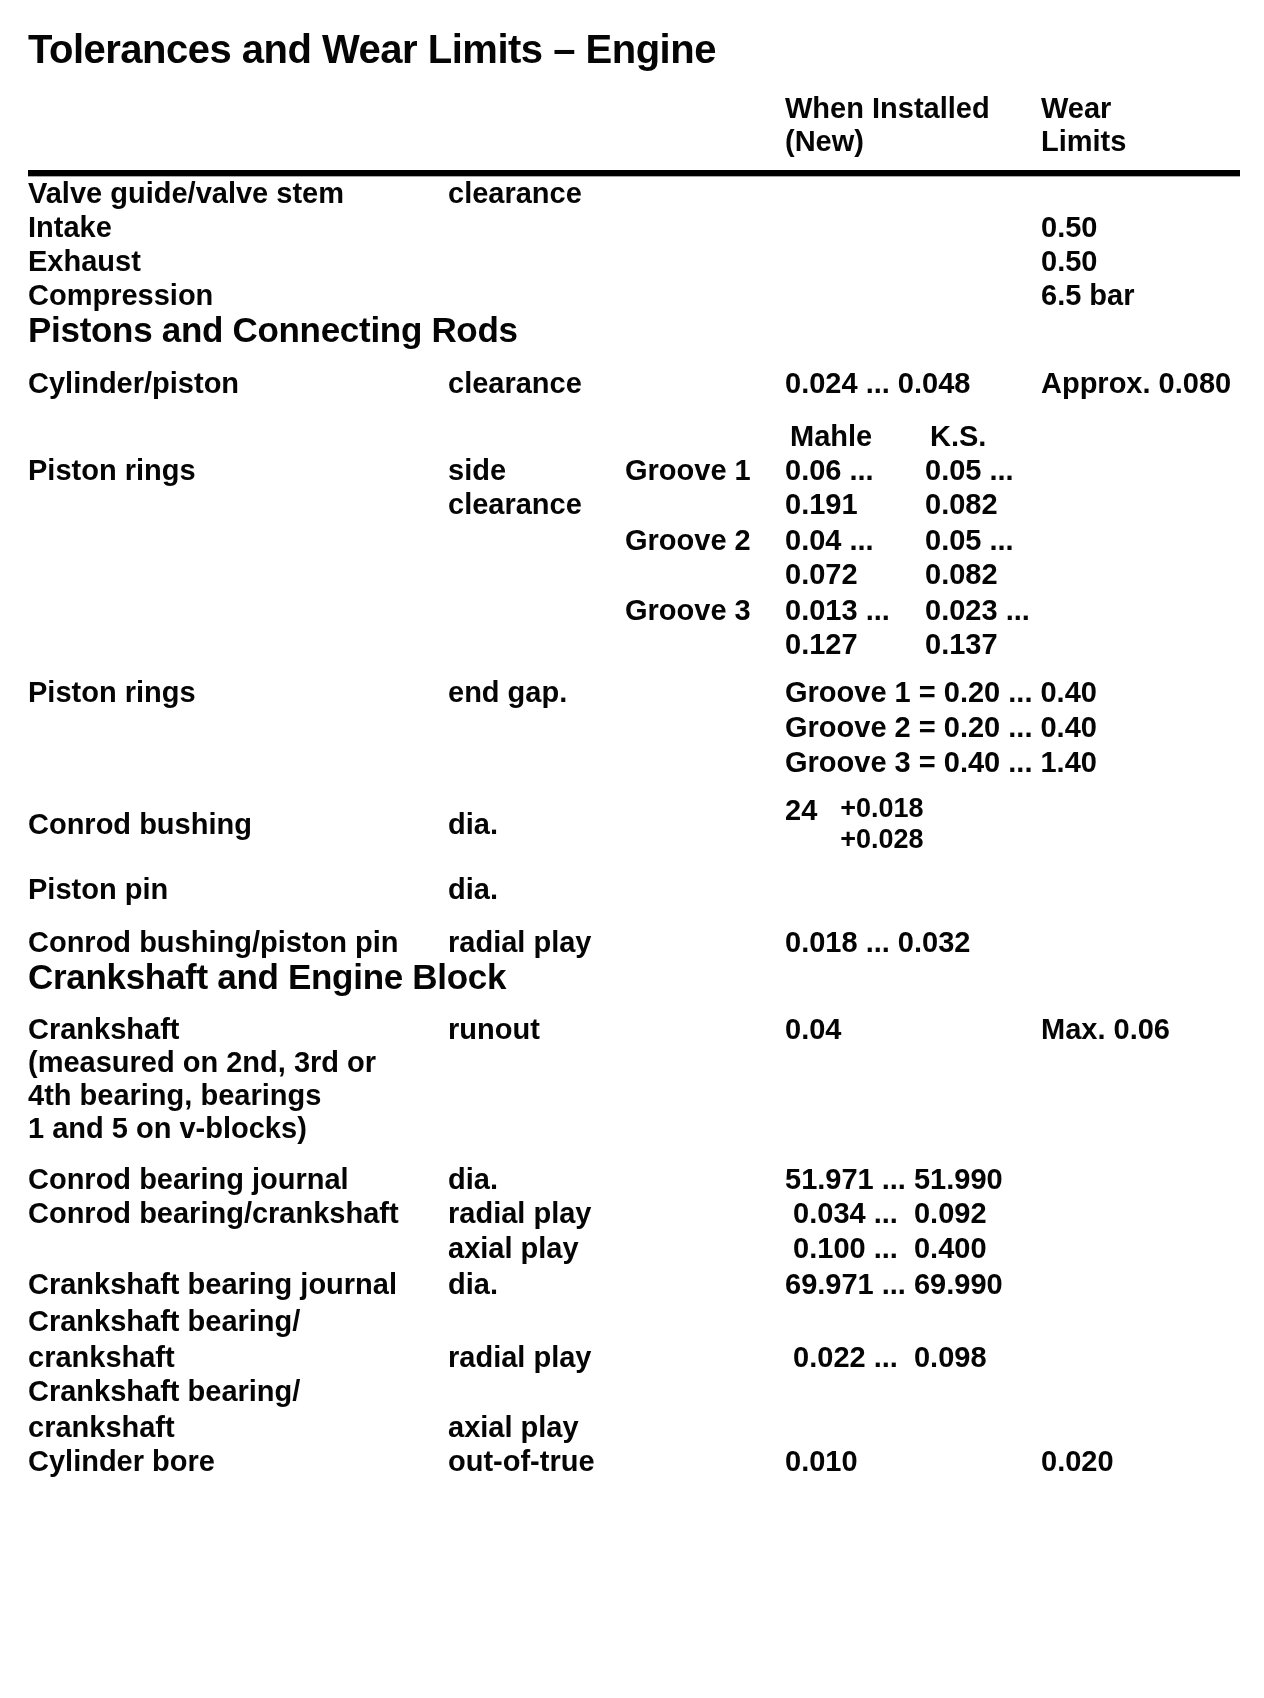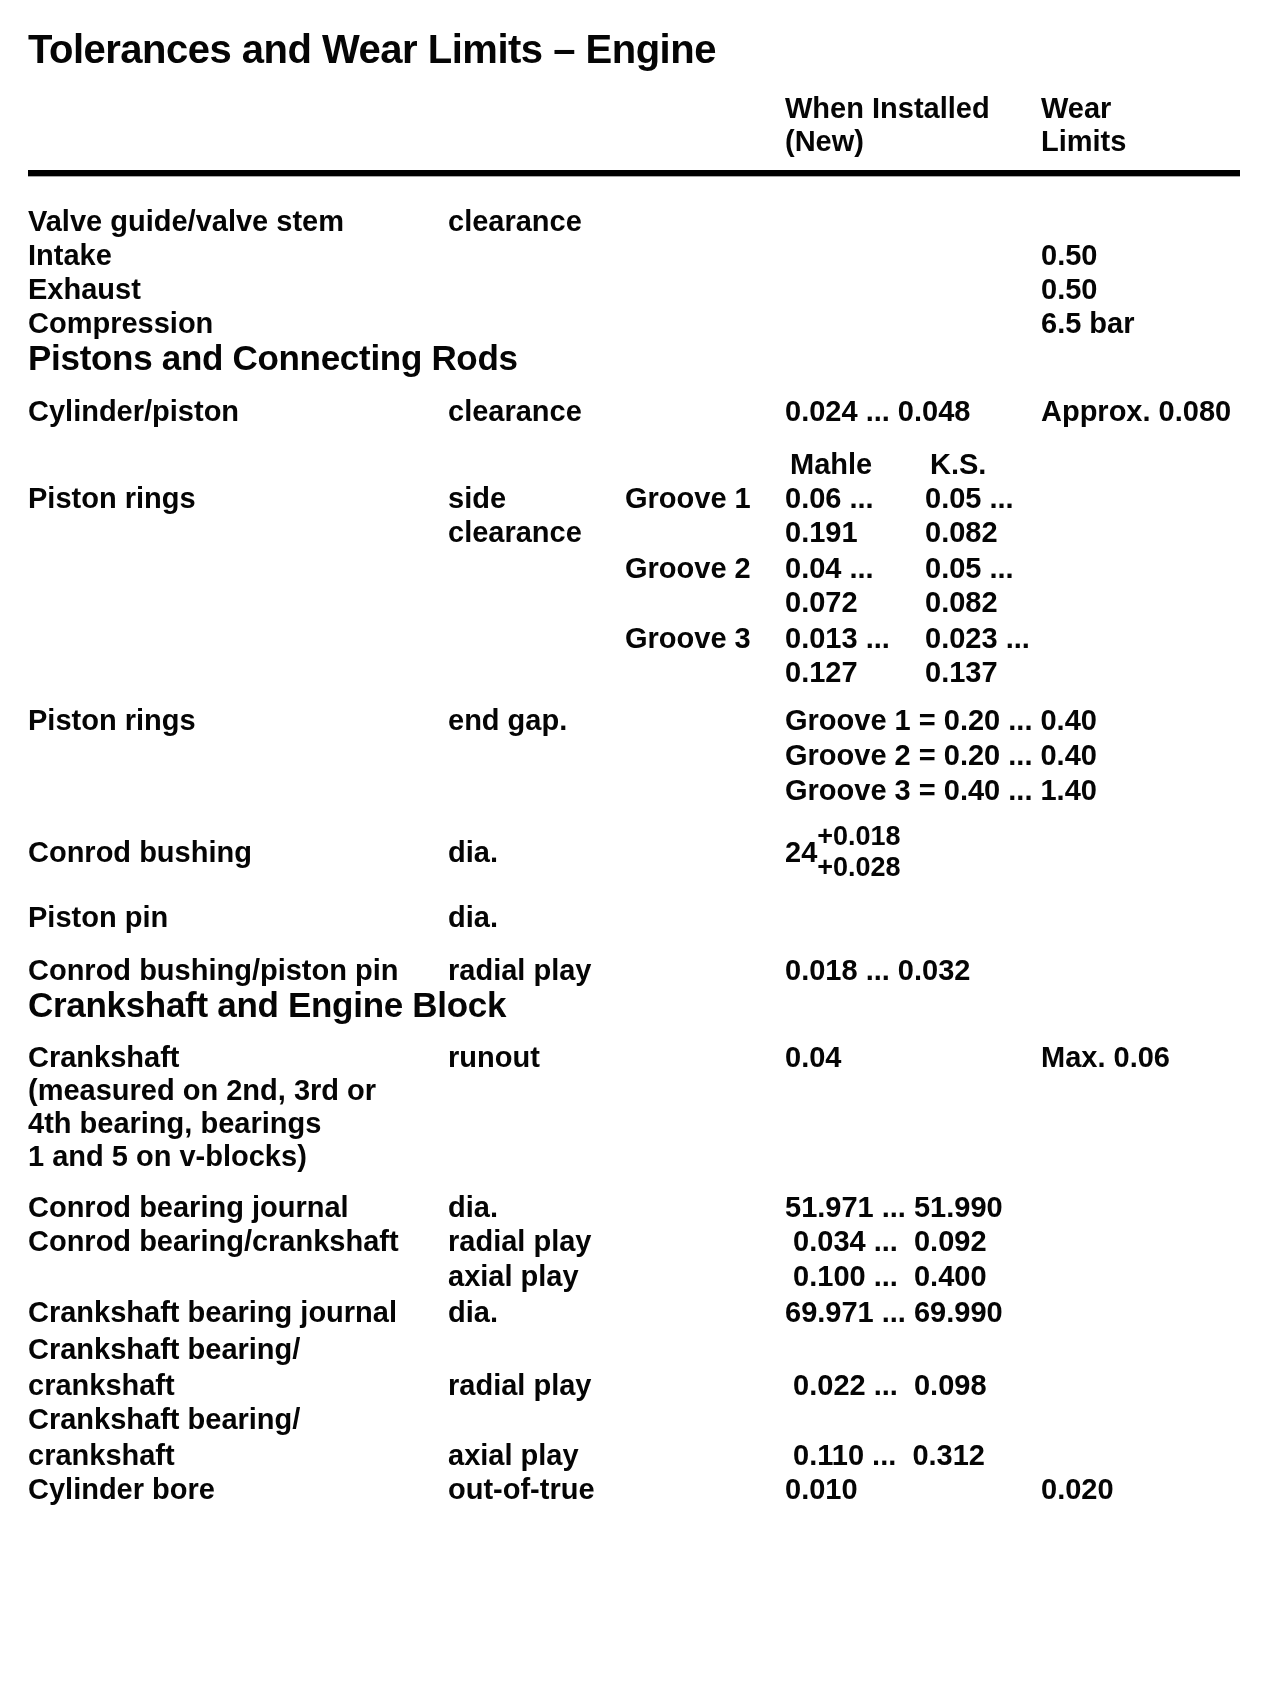--- a/index.html
+++ b/index.html
@@ -30,41 +30,41 @@
   .c1{grid-column:1;}
   .c2{grid-column:2;}
   .c4{grid-column:4;}
   .c5{grid-column:5;}
   .span45{grid-column:4 / 6;}
   .header-row{margin-top:22px;line-height:33px;}
   .rule{
     margin-top:12px;height:6px;background:#000;
     box-shadow:0 1px 0 rgba(0,0,0,.35);
   }
-  .valve-block{margin-top:28px;}
+  .valve-block{}
   h2.section{
     font-size:35px;line-height:36px;margin:0;
     letter-spacing:-0.3px;
   }
   .h-pistons{margin-top:60px;}
   .h-crank{margin-top:96px;}
   .rowB1{margin-top:18px;}
   .brands-row{margin-top:19px;}
   .brands{
     grid-column:4 / 6;display:grid;grid-template-columns:140px 1fr;
     padding-left:5px;
   }
   .groove-table{grid-column:3 / 6;}
   .groove-row{
     display:grid;grid-template-columns:160px 140px 1fr;
     margin-bottom:2px;
   }
   .endgap-row{margin-top:12px;line-height:35px;}
   .conrod-row{margin-top:8px;align-items:center;min-height:72px;}
-  .dim{display:flex;align-items:center;gap:0;}
+  .dim{display:flex;align-items:flex-start;gap:23px;}
   .dim .tols{
     display:flex;flex-direction:column;
     font-size:27px;line-height:31px;
   }
   .pin-row{margin-top:12px;}
   .bushpin-row{margin-top:19px;}
   .crank1{margin-top:18px;line-height:33px;}
   .crank2{margin-top:17px;}
   .crank3{line-height:35px;}
   .crank4{line-height:37px;}
@@ -221,21 +221,20 @@
     <div class="span45 pre"> 0.022 ...  0.098</div>
   </div>
 
   <div class="row">
     <div class="c1">Crankshaft bearing/</div>
   </div>
 
   <div class="row crank7">
     <div class="c1">crankshaft</div>
     <div class="c2">axial play</div>
-    <div class="span45 pre"> 0.110 ...  0.312</div>
   </div>
 
   <div class="row">
     <div class="c1">Cylinder bore</div>
     <div class="c2">out-of-true</div>
     <div class="c4">0.010</div>
     <div class="c5 c5-out">0.020</div>
   </div>
 
 </div>

